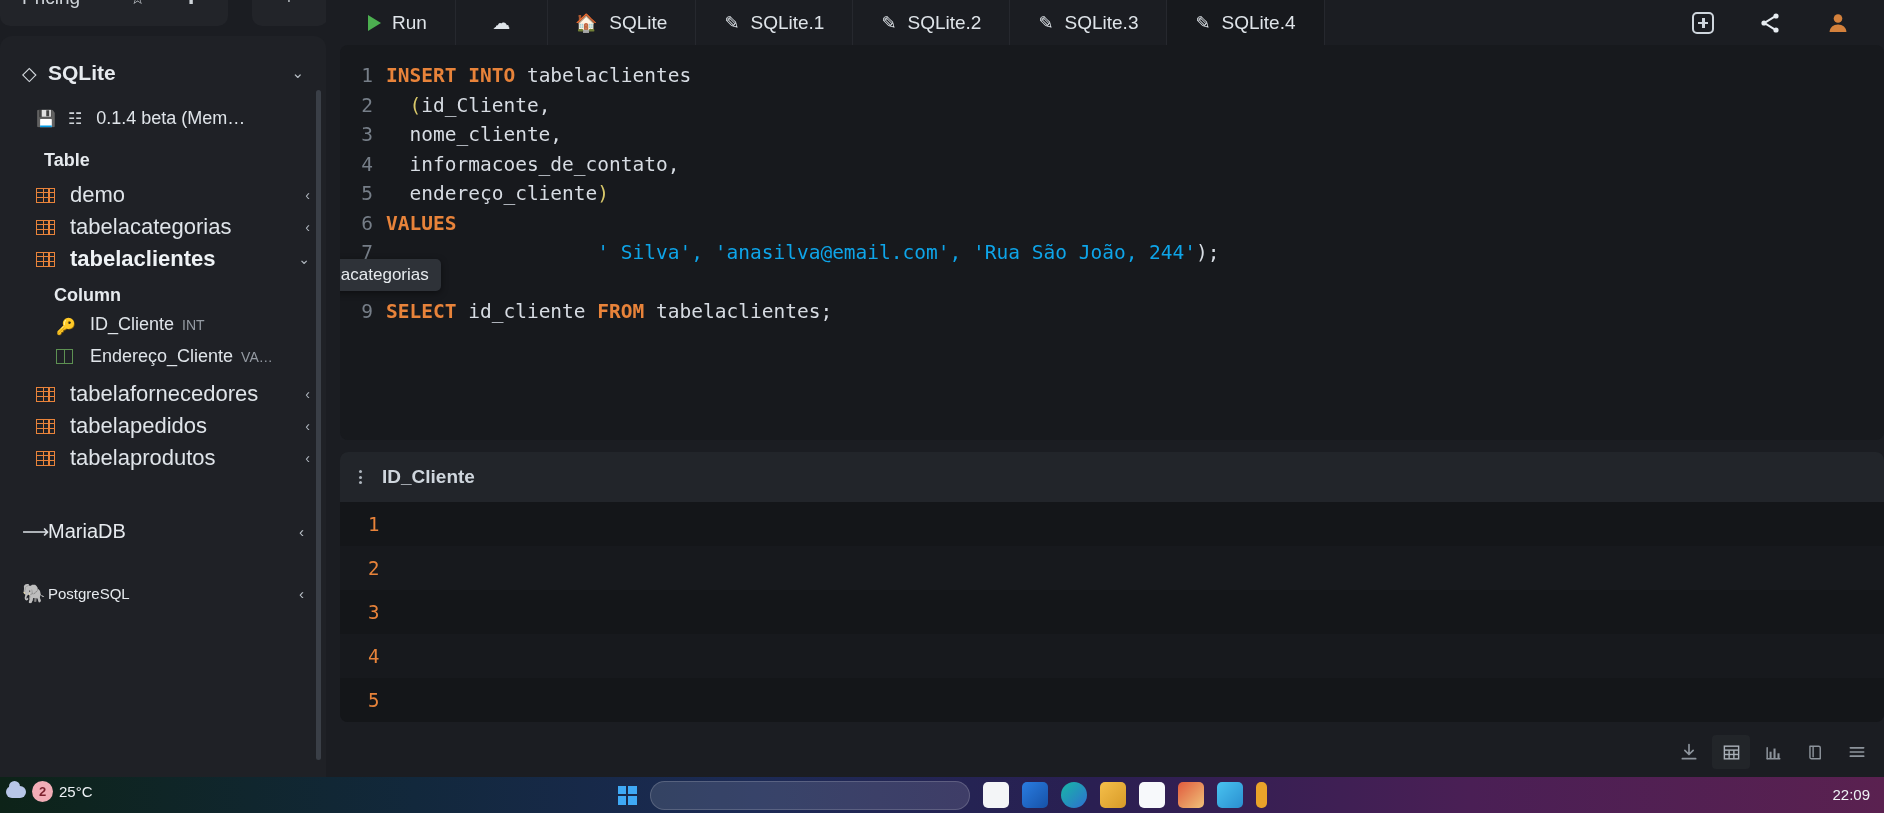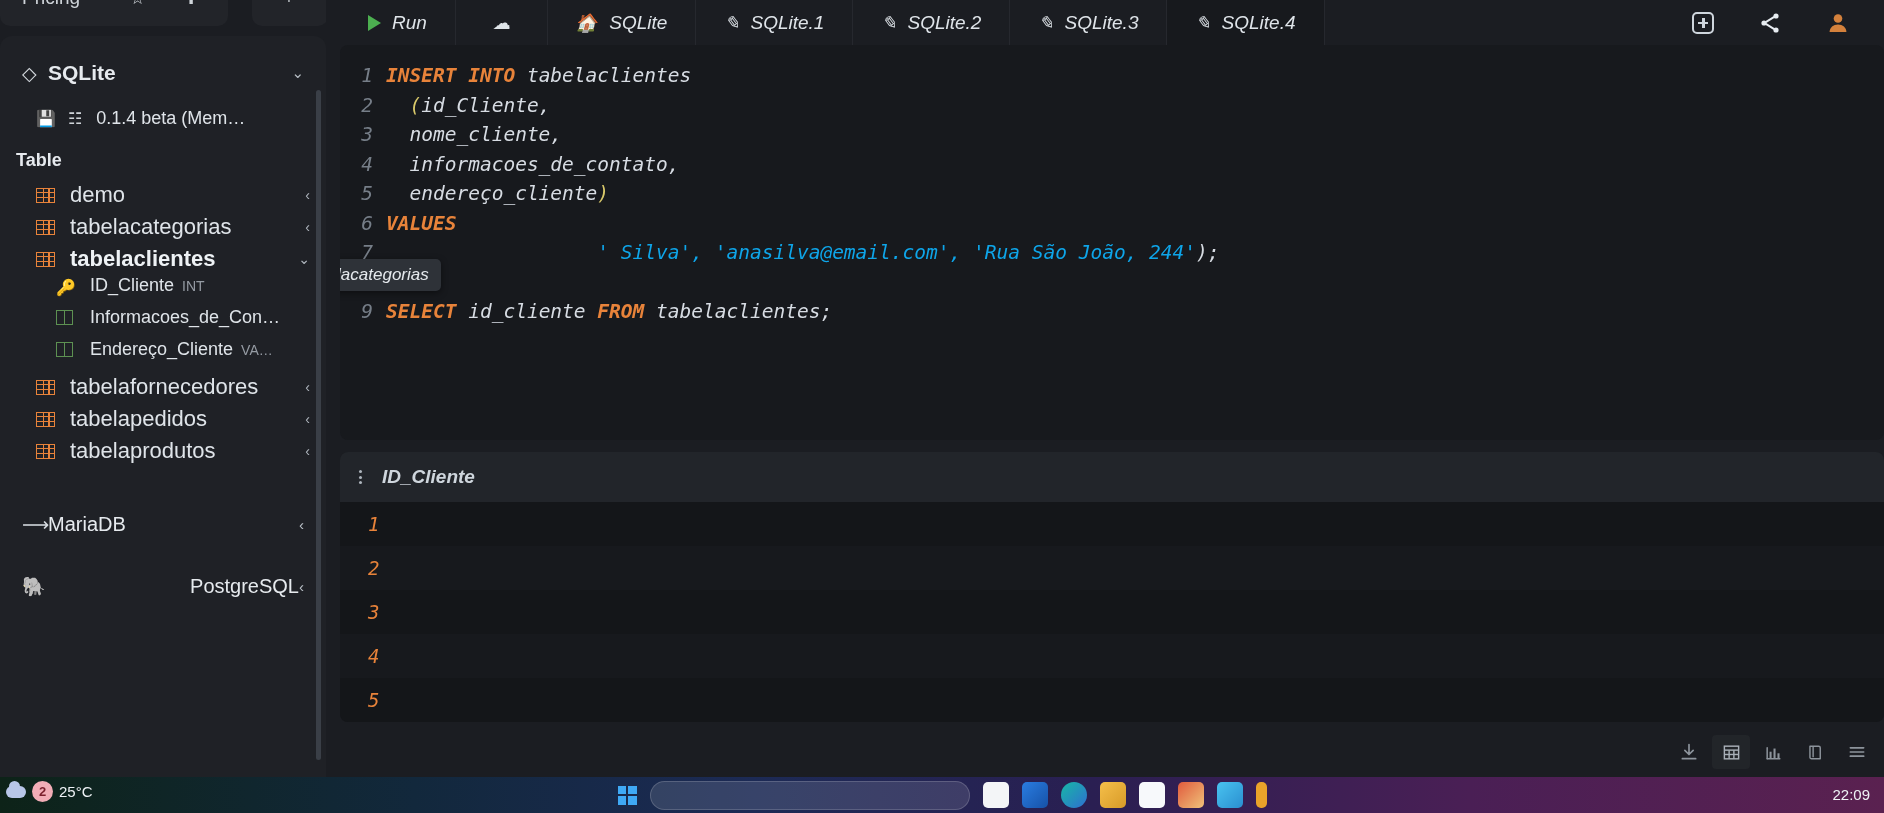--- a/index.html
+++ b/index.html
@@ -26,21 +26,21 @@
   .db-head{ display:flex; align-items:center; height:46px; padding:0 22px; cursor:pointer; }
   .db-head .glyph{ width:26px; font-size:19px; color:#d7dce1; flex:0 0 26px; }
   .db-head .name{ font-size:21px; font-weight:bold; color:#e6eaee; flex:1; }
   .db-head .chev{ font-size:15px; color:#b9c0c7; }
 
   .conn-row{ display:flex; align-items:center; height:44px; padding:0 18px 0 36px; cursor:pointer;}
   .conn-row .i1{ font-size:16px; color:#cfd4d9; margin-right:12px; }
   .conn-row .i2{ font-size:16px; color:#cfd4d9; margin-right:14px; }
   .conn-row .t{ font-size:18px; color:#dfe4e9; white-space:nowrap; }
 
-  .sec-label{ font-size:18px; font-weight:bold; color:#e6eaee; padding:10px 0 8px 16px; }
+  .sec-label{ font-size:18px; font-weight:bold; color:#e6eaee; padding:10px 0 8px 44px; }
   .sec-label.ind{ padding-left:54px; }
 
   .t-row{ display:flex; align-items:center; height:32px; padding:0 16px 0 36px; cursor:pointer; }
   .t-row .tbl-ico{ flex:0 0 20px; margin-right:14px; }
   .t-row .t-name{ flex:1; font-size:22px; color:#dfe4e9; white-space:nowrap; overflow:hidden; }
   .t-row .t-name.sel{ font-weight:bold; color:#eef2f5; }
   .t-row .t-chev{ font-size:14px; color:#aeb5bd; }
 
   .c-row{ display:flex; align-items:baseline; height:32px; padding:0 16px 0 56px; cursor:pointer; }
   .c-row .c-ico{ flex:0 0 22px; margin-right:12px; position:relative; top:2px; }
@@ -54,21 +54,21 @@
   .grid-ico:before{ content:""; position:absolute; left:0; right:0; top:3.2px; height:1.4px; background:#e8833a;}
   .grid-ico:after{ content:""; position:absolute; left:0; right:0; top:8px; height:1.4px; background:#e8833a;}
   .grid-ico i{ position:absolute; top:0; bottom:0; width:1.4px; background:#e8833a; left:5.6px;}
   .grid-ico i+i{ left:11.2px; }
 
   
   .col-ico{ width:17px; height:15px; border:1.6px solid #5d9152; position:relative; display:block;}
   .col-ico:before{ content:""; position:absolute; top:0; bottom:0; left:6.8px; width:1.5px; background:#5d9152;}
 
   
-  .main{ position:absolute; left:340px; top:0; right:0; bottom:36px;font-style:italic; }
+  .main{ position:absolute; left:340px; top:0; right:0; bottom:36px; }
 
   .tabbar{ position:absolute; left:0; top:0; right:0; height:45px; background:#1b1d22; display:flex; }
   .tab{ display:flex; align-items:center; justify-content:center; gap:11px;
         height:45px; padding:0 28px; font-size:19px; color:#dfe4e9; cursor:pointer;
         border-right:1px solid #26282e; min-width:110px; }
   .tab.run{ color:#dfe4e9; }
   .tab .play{ width:0;height:0;border-left:13px solid #4caf50;border-top:8px solid transparent;border-bottom:8px solid transparent;}
   .tab.active{ background:#17191d; }
   .tab-spacer{ flex:1; border-right:none; background:#1b1d22; }
   .tbico{ font-size:18px; color:#dfe4e9; }
@@ -187,37 +187,31 @@
       <span class="tbl-ico">
           <span class="grid-ico">
             <i></i>
             <i></i>
           </span>
         </span>
       <span class="t-name sel">tabelaclientes</span>
       <span class="t-chev">⌄</span>
     </div>
 
+    <div class="sec-label ind">Column</div>
 
     <div class="c-row">
       <span class="c-ico" style="color:#4a90d9;font-size:16px;">🔑</span>
       <span class="c-name">ID_Cliente</span>
       <span class="c-type">INT</span>
     </div>
     <div class="c-row">
       <span class="c-ico">
           <span class="col-ico"></span>
         </span>
-      <span class="c-name">Informacoes_de_Con…</span>
-      <span class="c-type"></span>
-    </div>
-    <div class="c-row">
-      <span class="c-ico">
-          <span class="col-ico"></span>
-        </span>
       <span class="c-name">Endereço_Cliente</span>
       <span class="c-type">VA…</span>
     </div>
 
     <div class="t-row">
       <span class="tbl-ico">
           <span class="grid-ico">
             <i></i>
             <i></i>
           </span>
@@ -251,21 +245,21 @@
     <div class="db-head">
       <span class="glyph">⟶</span>
       <span class="name" style="font-weight:normal;font-size:20px;">MariaDB</span>
       <span class="chev">‹</span>
     </div>
 
     <div class="spacer-lg" style="height:16px;"></div>
 
     <div class="db-head">
       <span class="glyph">🐘</span>
-      <span class="name" style="font-weight:normal;font-size:20px;text-align:right;">PostgreSQL</span>
+      <span class="name" style="font-weight:normal;font-size:15px;">PostgreSQL</span>
       <span class="chev">‹</span>
     </div>
   </div>
 
   <div class="main">
 
     <div class="tabbar">
       <div class="tab run">
         <span class="play"></span>
         <span>Run</span>

